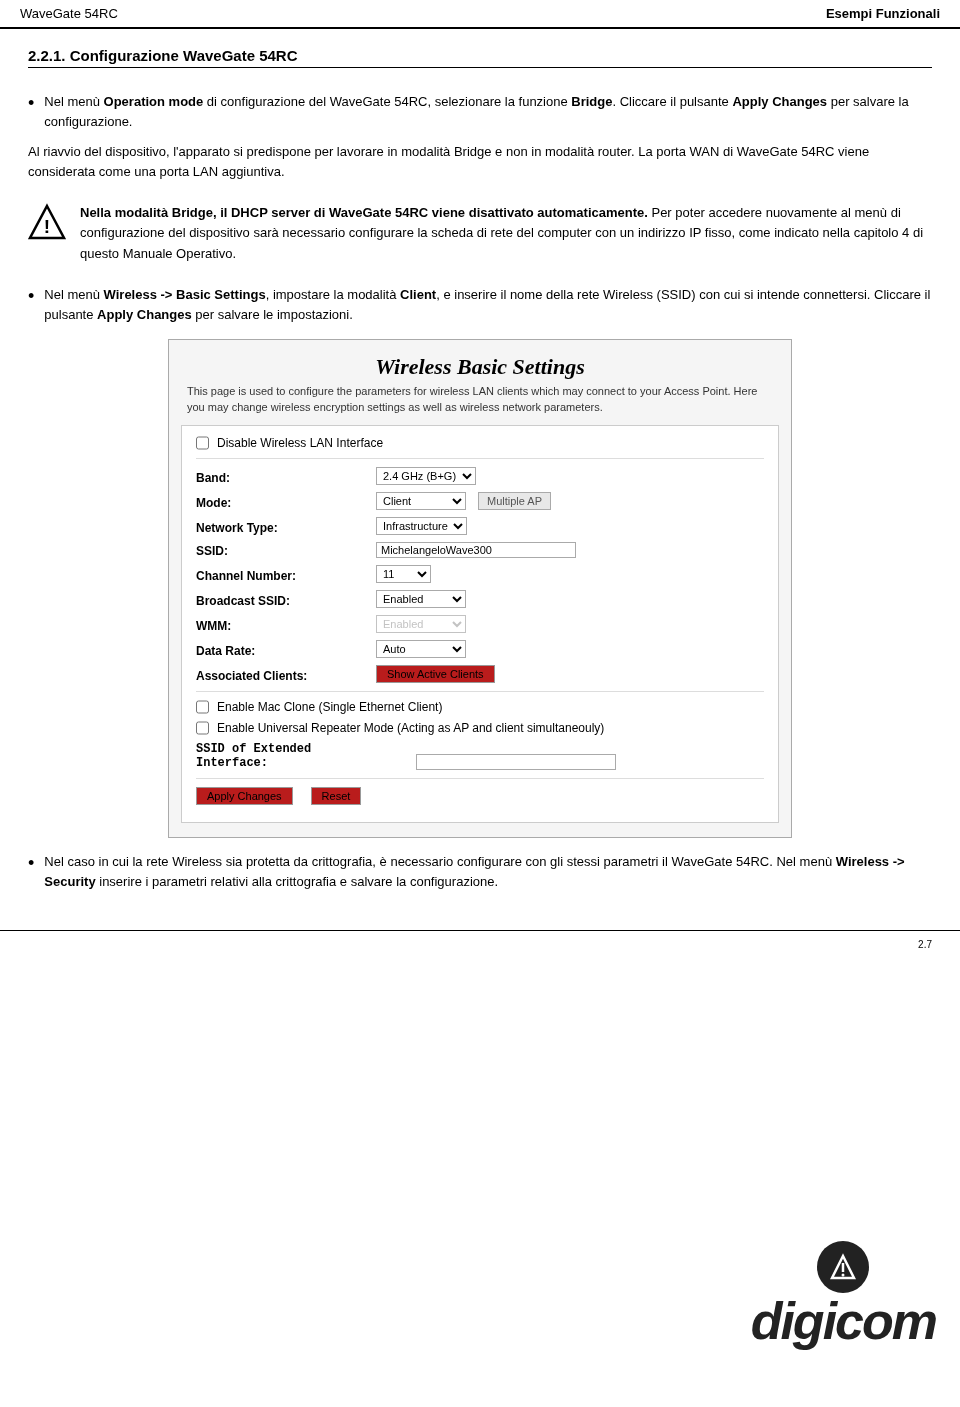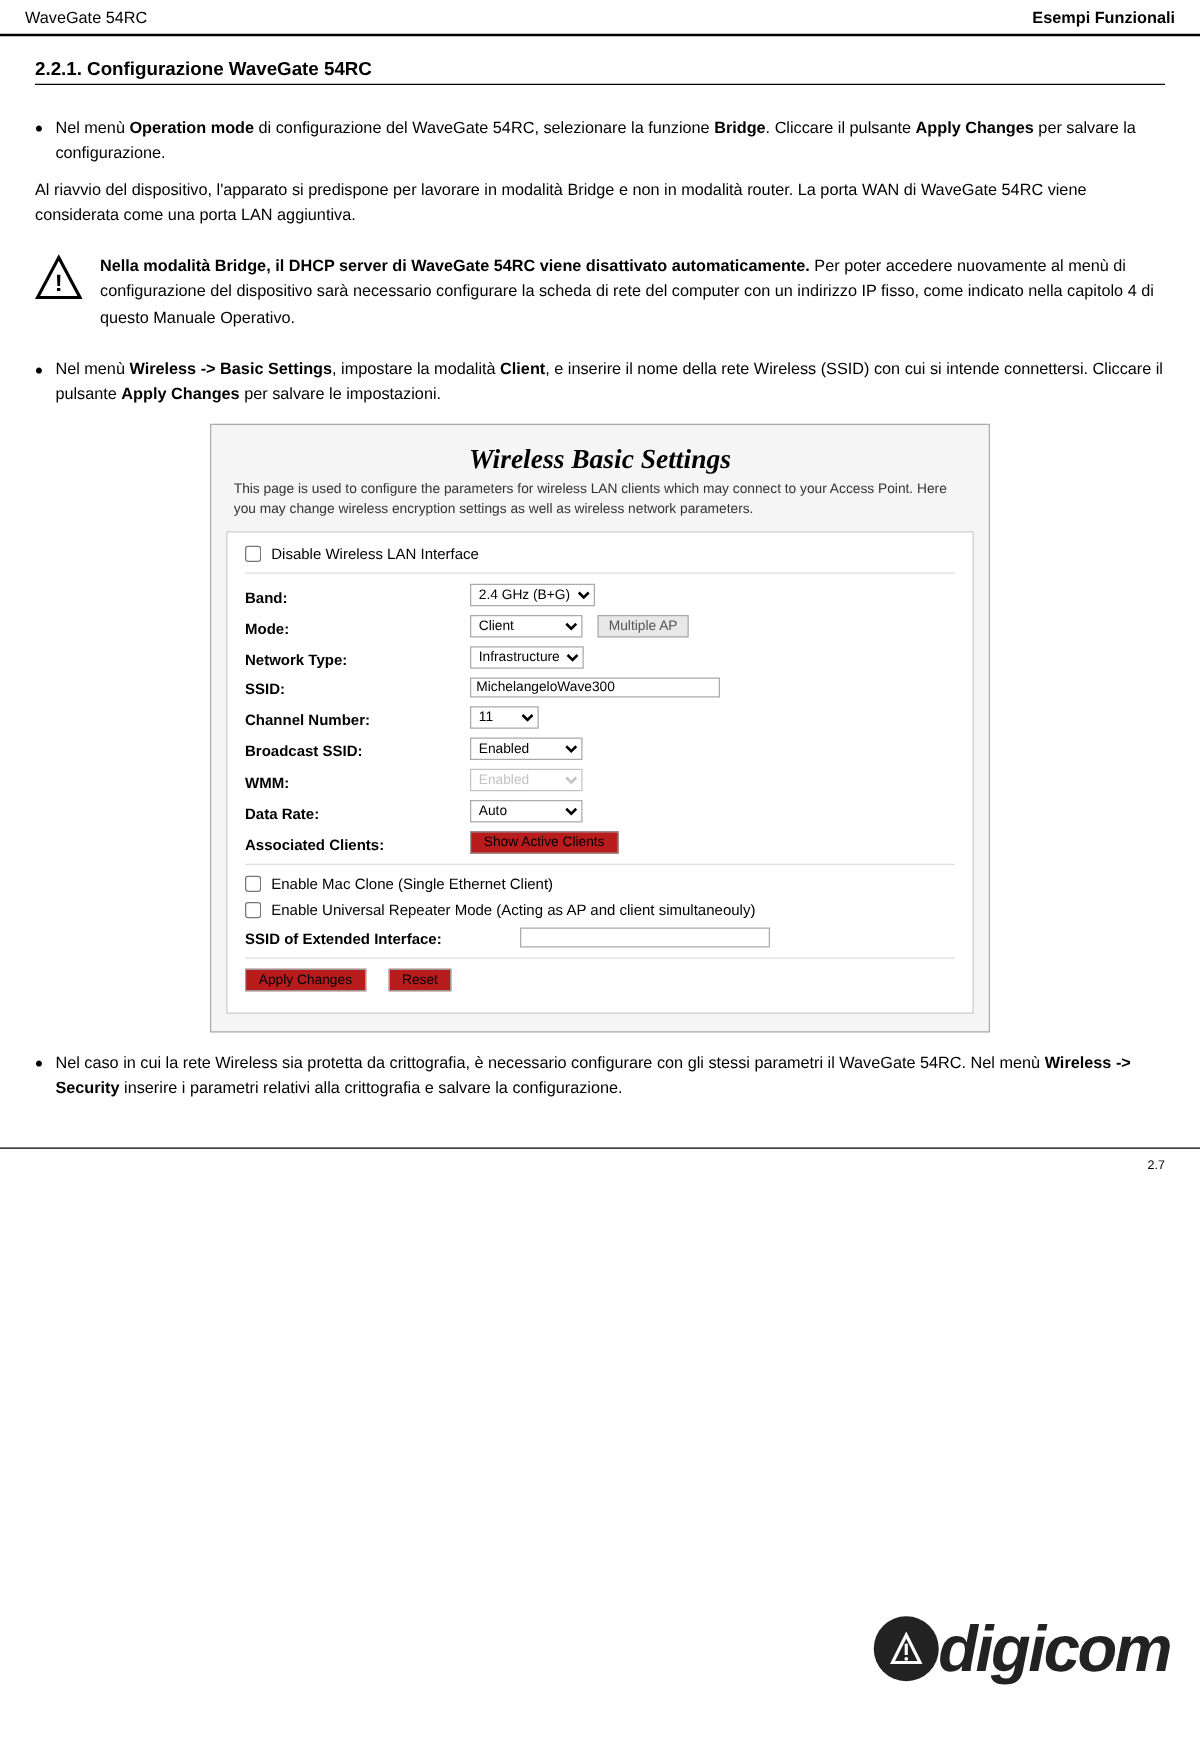--- a/index.html
+++ b/index.html
@@ -194,20 +194,21 @@
       font-size: 10px;
       font-weight: normal;
     }
 
     
     .digicom-logo {
       position: absolute;
       right: 24px;
       bottom: 60px;
       display: flex;
+      flex-direction: column;
       align-items: center;
       margin-left: 36px;
     }
     .digicom-text {
       font-size: 48px;
       font-weight: bold;
       font-style: italic;
       color: #222;
       letter-spacing: -1px;
       line-height: 1;
@@ -372,21 +373,21 @@
           <input type="checkbox" style="">
           <span>Enable Mac Clone (Single Ethernet Client)</span>
         </div>
 
         <div class="widget-check-row">
           <input type="checkbox" style="">
           <span>Enable Universal Repeater Mode (Acting as AP and client simultaneouly)</span>
         </div>
 
         <div class="widget-row">
-          <div class="widget-label" style="width:180px;">SSID of Extended Interface:</div>
+          <div class="widget-label" style="width:180px;font-family:Liberation Mono, monospace;">SSID of Extended Interface:</div>
           <div class="widget-control">
             <input type="text" class="widget-input ssid-ext-input" style="">
           </div>
         </div>
 
         <hr class="widget-divider">
 
         <div class="widget-row">
           <div style="display:flex; gap:10px; margin-left:0;">
             <button class="widget-btn">Apply Changes</button>

